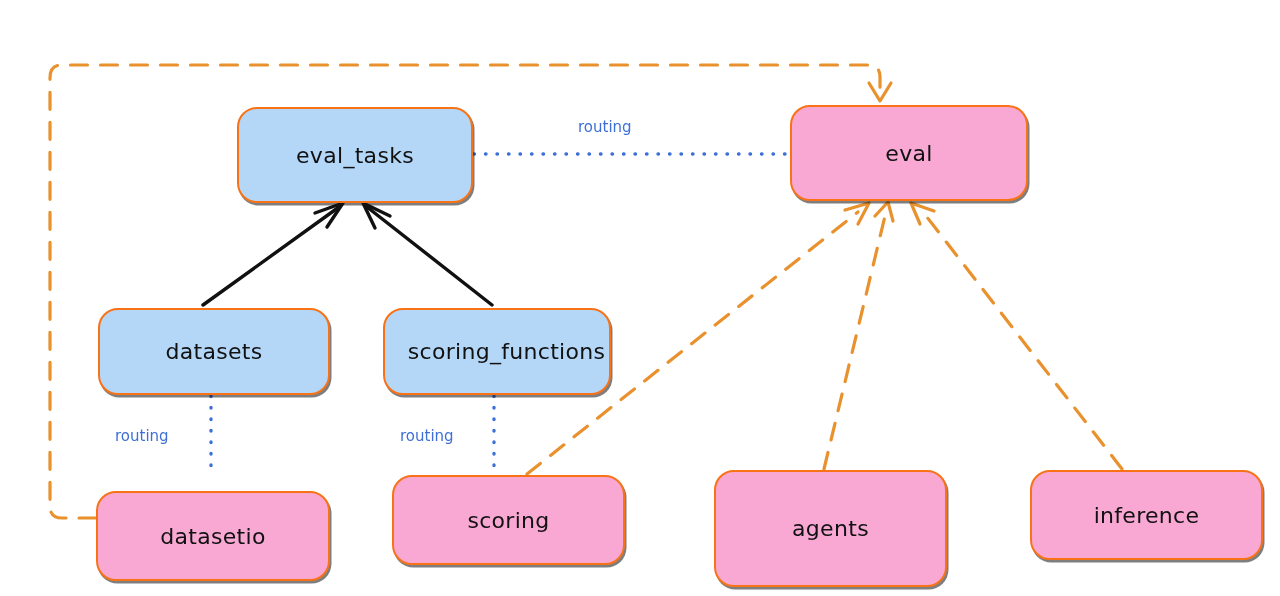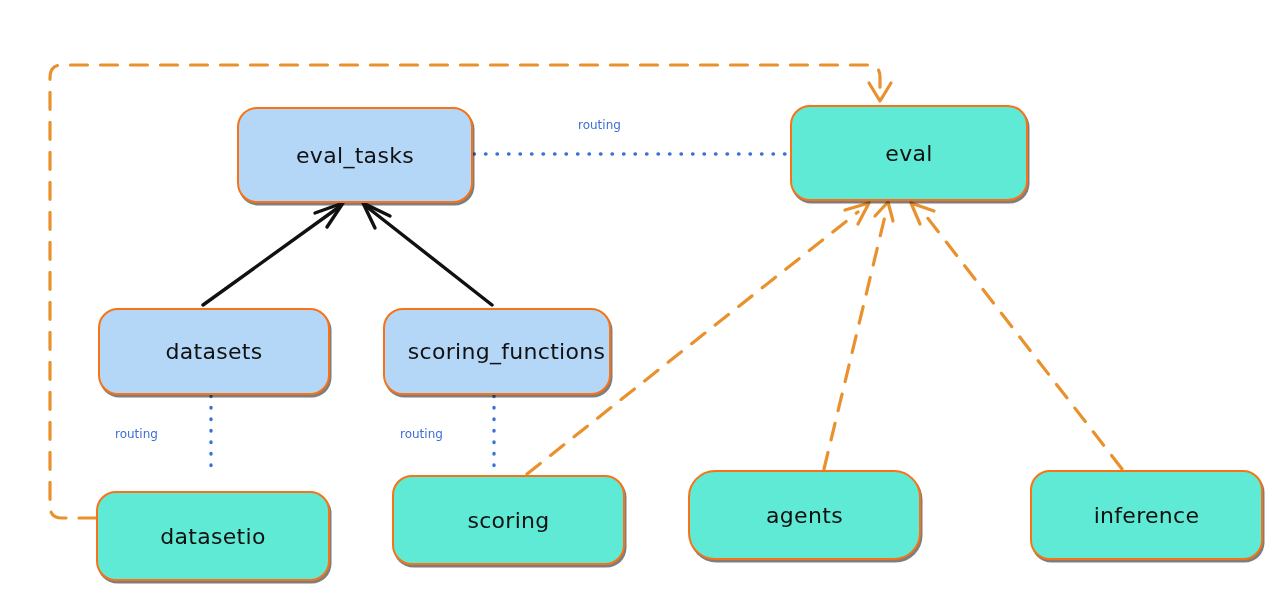--- a/index.html
+++ b/index.html
@@ -19,27 +19,27 @@
     border:2px solid #f97316;
     border-radius:20px;
     font-size:22px;
     color:#111111;
     letter-spacing:.3px;
     font-family:"DejaVu Sans", sans-serif;
     box-shadow:1.5px 2.5px 0 rgba(20,20,20,.55);
     z-index:3;
   }
   .node.blue{background:#b4d7f8;}
-  .node.green{background:#5eead4;}
+  .node.green{background:#f9a8d4;}
   .node .nlabel{pointer-events:none;white-space:nowrap;}
 
   .edge-label{
     position:absolute;
     color:#3d6fd6;
-    font-size:12px;
+    font-size:15px;
     font-family:"DejaVu Sans", sans-serif;
     z-index:4;
     white-space:nowrap;
   }
 </style>
 </head>
 <body>
 
 <div id="canvas">
 
@@ -105,21 +105,21 @@
   </div>
 
   <div class="node green" style="left:96px;top:475px;width:234px;height:90px;margin-top:16px;">
     <span class="nlabel">datasetio</span>
   </div>
 
   <div class="node green" style="left:392px;top:475px;width:233px;height:90px;">
     <span class="nlabel">scoring</span>
   </div>
 
-  <div class="node green" style="left:688px;top:470px;width:233px;height:90px;border-radius:27px;">
+  <div class="node green" style="left:714px;top:470px;width:233px;height:117px;">
     <span class="nlabel">agents</span>
   </div>
 
   <div class="node green" style="left:1030px;top:470px;width:233px;height:90px;">
     <span class="nlabel">inference</span>
   </div>
 
   <div class="edge-label" style="left:578px;top:118px;">routing</div>
 
   <div class="edge-label" style="left:115px;top:427px;">routing</div>

